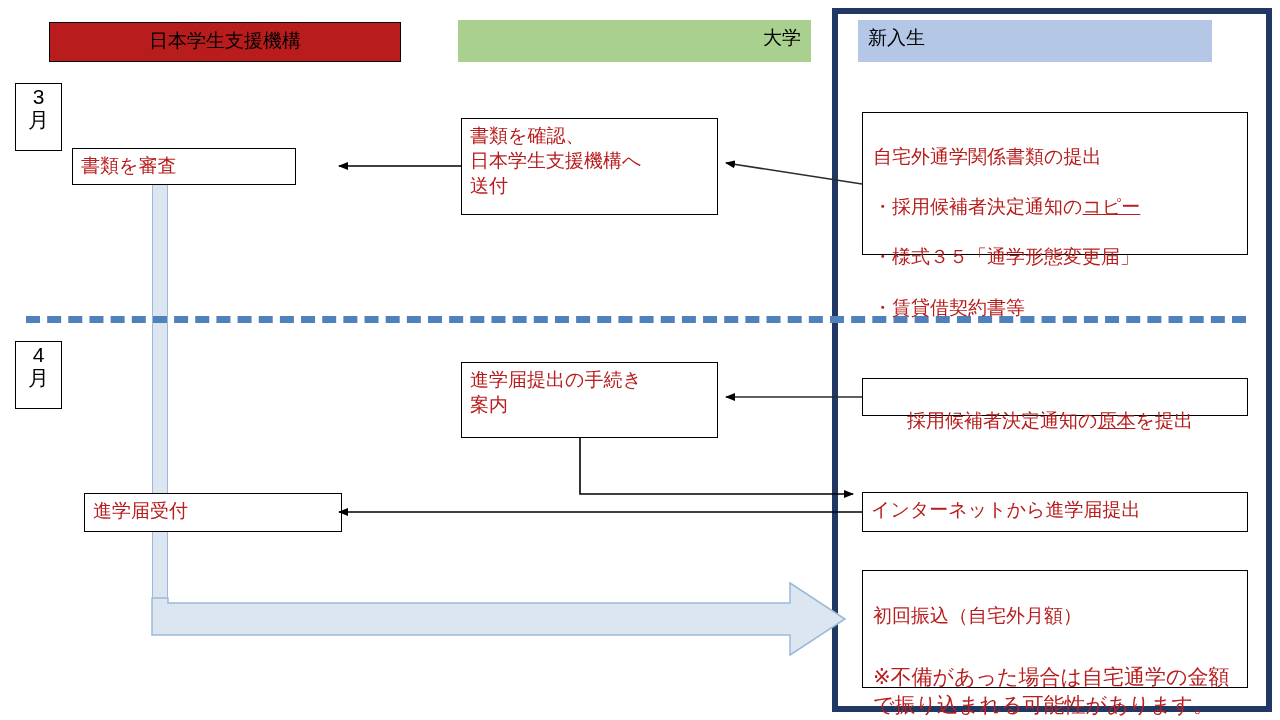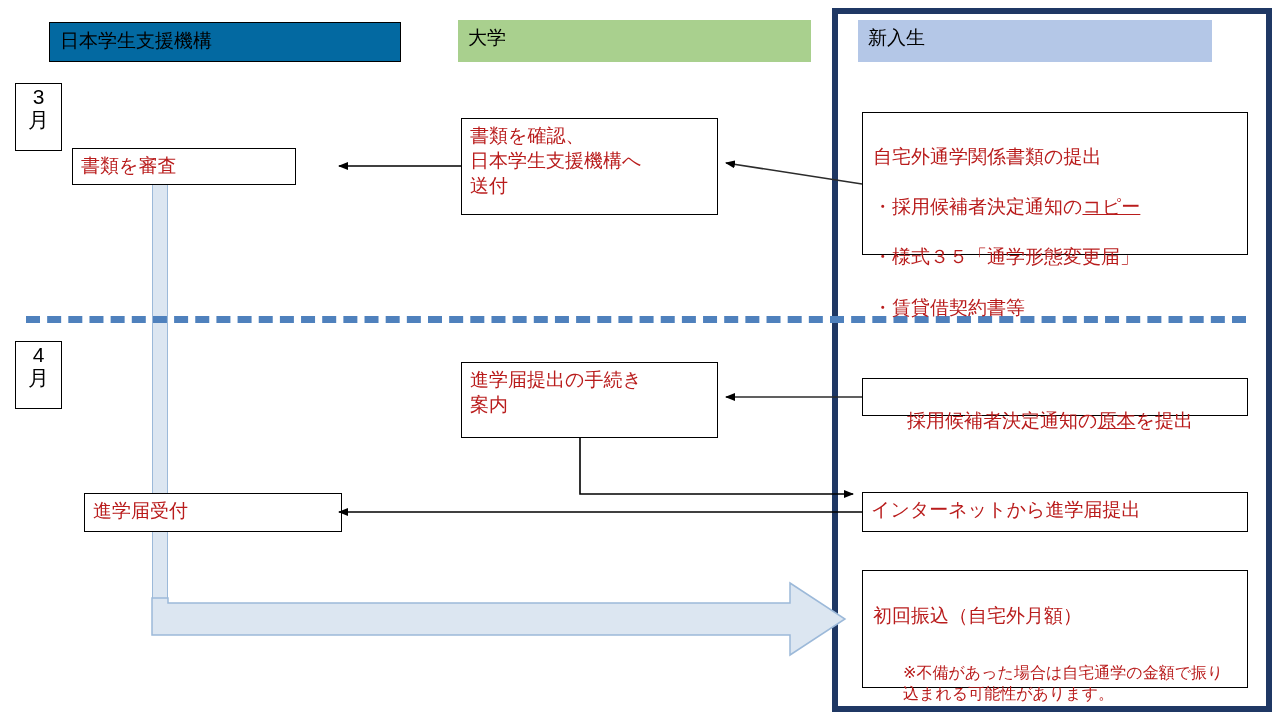--- a/index.html
+++ b/index.html
@@ -25,22 +25,22 @@
     white-space:pre-line;
   }
   .hdr{
     position:absolute;
     box-sizing:border-box;
     font-size:19px;
     line-height:1.3;
     padding:6px 10px;
     color:#000000;
   }
-  .hdr.plain{border:1px solid #000000;background:#0369a1;}
-  .hdr.green{border:0;background:#a9d08e;}
+  .hdr.plain{border:1px solid #000000;background:#b91c1c;text-align:center;}
+  .hdr.green{border:0;background:#a9d08e;text-align:right;}
   .hdr.blueband{border:0;background:#b4c7e7;}
 
   
   .month{
     position:absolute;
     box-sizing:border-box;
     border:1px solid #000000;
     background:#ffffff;
     color:#000000;
     font-size:21px;
@@ -73,21 +73,21 @@
   #divider{
     position:absolute;
     left:26px;top:316px;width:1220px;height:0;
     border-top:7px dashed #4f81bd;
   }
 
   
   #links{position:absolute;left:0;top:0;width:1280px;height:720px;}
 
   .u{text-decoration:underline;}
-  .note{font-size:16px;line-height:1.3;display:block;margin-top:10px;margin-left:30px;}
+  .note{font-size:21px;line-height:1.3;display:block;margin-top:10px;}
   .ttl{display:block;}
 </style>
 </head>
 <body>
 
 <div id="stage">
 
   <div id="navy-frame"></div>
 
   <div class="hdr plain" style="left:49px;top:22px;width:352px;height:40px;">日本学生支援機構</div>

